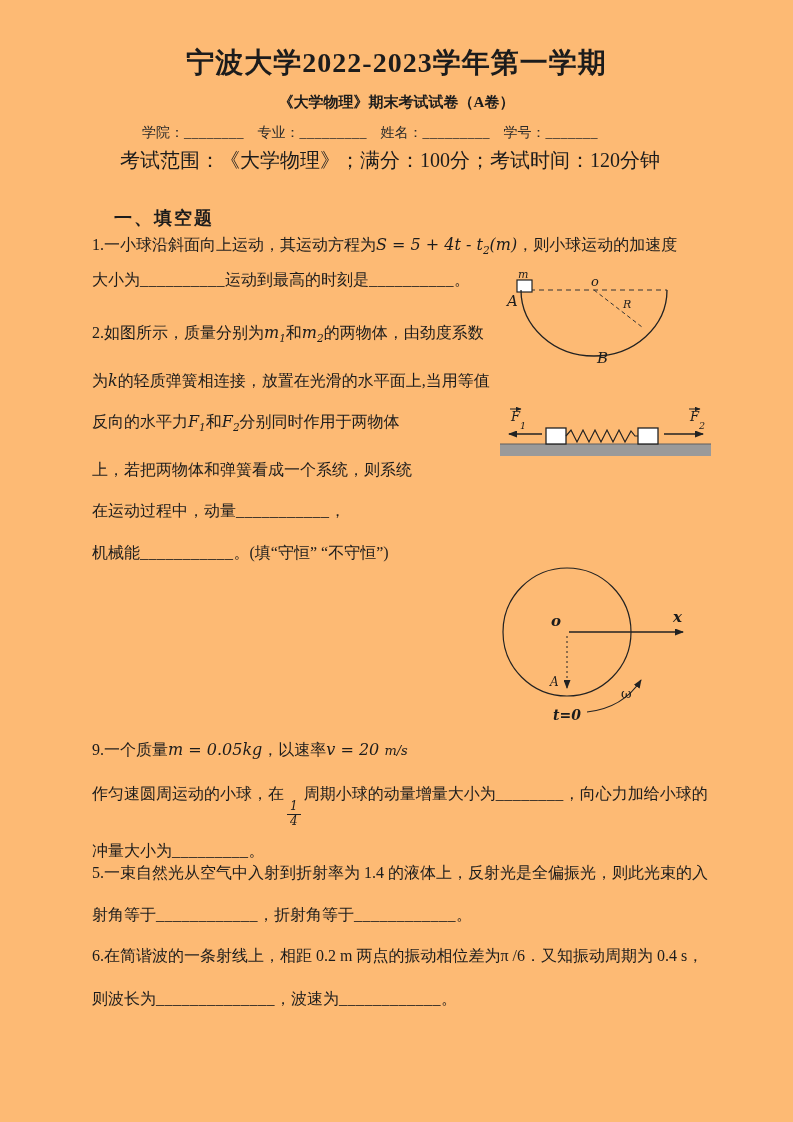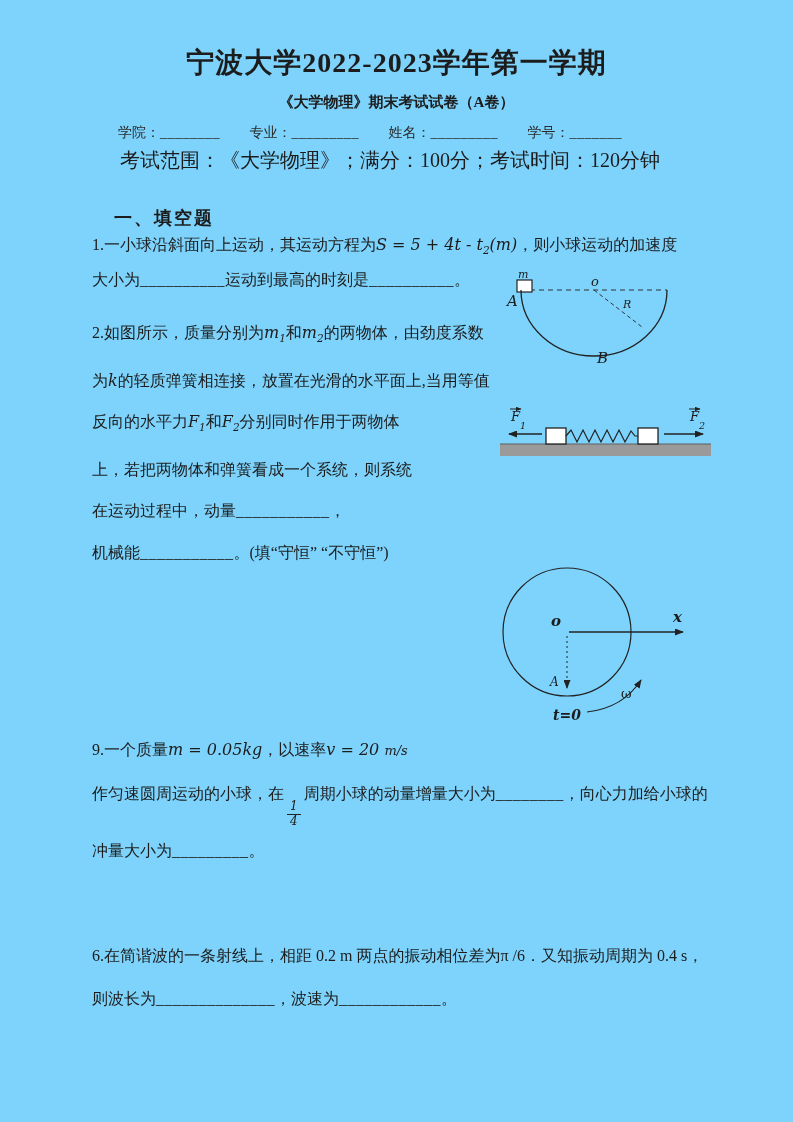--- a/index.html
+++ b/index.html
@@ -1,27 +1,27 @@
 <!DOCTYPE html>
 <html><head>
 <meta charset="utf-8">
 <style>
   * { margin:0; padding:0; box-sizing:border-box; }
   html,body { background:#ffffff; }
   .page {
     position:relative; width:793px; height:1122px; margin:0 auto;
-    background:#7dd3fc; overflow:hidden;
+    background:#fdba74; overflow:hidden;
     font-family:"Liberation Serif","DejaVu Serif",serif;
     color:#1c1c1c;
   }
   .abs { position:absolute; }
   .title   { top:44px; left:0; width:100%; text-align:center; font-size:28px; font-weight:700; letter-spacing:1px; }
   .subtitle{ top:93px; left:0; width:100%; text-align:center; font-size:15px; font-weight:700; }
   .info    { top:124px; left:90px; width:560px; text-align:center; font-size:14px; color:#2a2a2a; }
-  .info .grp { margin:0 13px; white-space:nowrap; }
+  .info .grp { margin:0 5px; white-space:nowrap; }
   .scope   { top:147px; left:120px; font-size:20px; }
   .sect    { top:206px; left:114px; font-size:18px; font-weight:700; letter-spacing:2px;text-align:right; }
   .q  { font-size:16px; }
   .mi { font-style:italic; font-family:"DejaVu Serif",serif; }
   .sb { font-size:10.5px; font-style:italic; font-family:"DejaVu Serif",serif; vertical-align:-4px; }
   .blank { letter-spacing:0.5px; }
   .frac { display:inline-flex; flex-direction:column; align-items:center; vertical-align:-11px;
           font-size:12px; line-height:1.15; margin:0 3px; font-style:italic; font-family:"DejaVu Serif",serif; }
   .frac .den { border-top:1px solid #222; padding:0 3px; }
   svg text { font-family:"DejaVu Serif",serif; fill:#1c1c1c; }
@@ -114,19 +114,23 @@
 
   <div class="abs q" style="top:728px;left:92px;width:660px;line-height:43px;">
     <span>9.一个质量</span><span class="mi">m = 0.05kg</span><span>，以速率</span><span class="mi">v = 20 </span><span class="mi" style="font-size:13px;margin-top:8px;">m/s</span><br>
     <span>作匀速圆周运动的小球，在</span><span class="frac">
         <span class="num">1</span>
         <span class="den">4</span>
       </span><span>周期小球的动量增量大小为</span><span class="blank">________</span><span>，向心力加给小球的</span><br>
     <span>冲量大小为</span><span class="blank">_________</span><span>。</span>
   </div>
 
+  <div class="abs q" style="top:852px;left:92px;width:660px;line-height:42px;">
+    <span>5.一束自然光从空气中入射到折射率为 1.4 的液体上，反射光是全偏振光，则此光束的入</span><br>
+    <span>射角等于</span><span class="blank">____________</span><span>，折射角等于</span><span class="blank">____________</span><span>。</span>
+  </div>
 
   <div class="abs q" style="top:934px;left:92px;width:660px;line-height:43px;">
     <span>6.在简谐波的一条射线上，相距 0.2 m 两点的振动相位差为π /6．又知振动周期为 0.4 s，</span><br>
     <span>则波长为</span><span class="blank">______________</span><span>，波速为</span><span class="blank">____________</span><span>。</span>
   </div>
 
 </div>
 
 </body></html>

